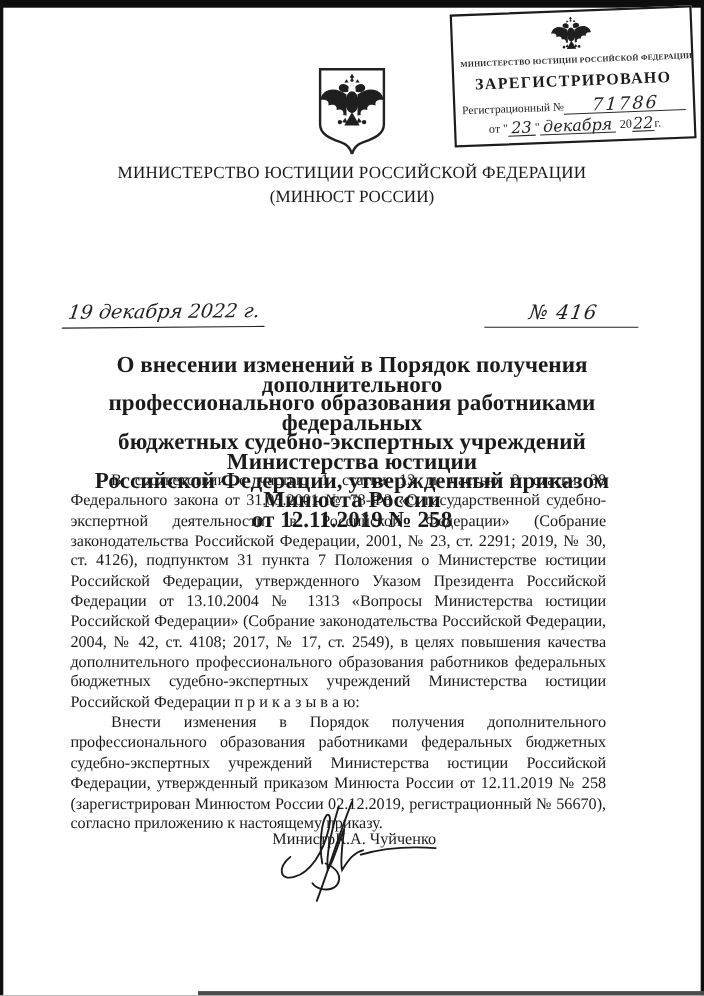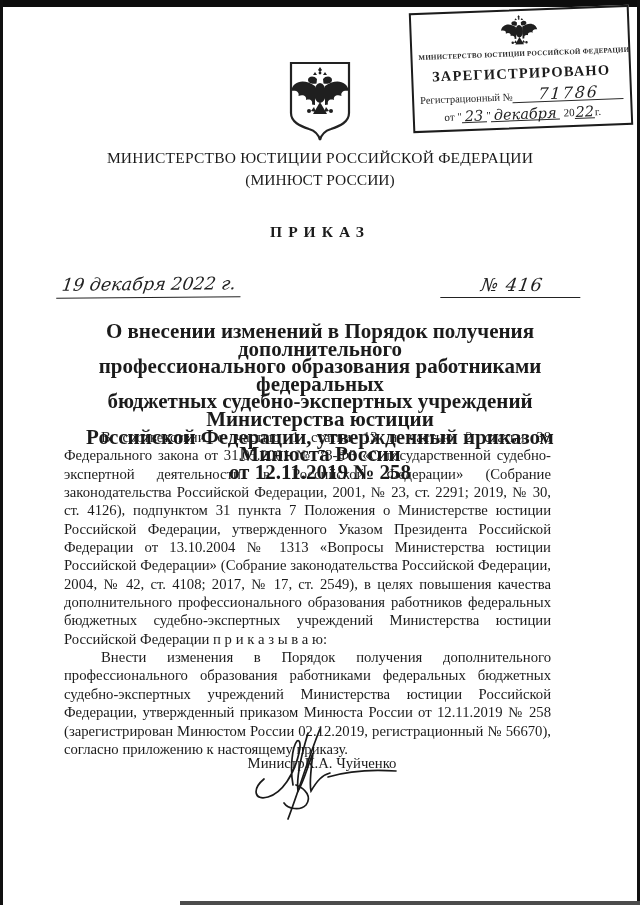--- a/index.html
+++ b/index.html
@@ -202,21 +202,20 @@
   <svg class="coat" width="66" height="82" viewBox="0 0 66 82">
     <path d="M4,2 H62 V52 C62,61 53,65 44,68 C37.5,70 34.5,73 33,79 C31.5,73 28.5,70 22,68 C13,65 4,61 4,52 Z" fill="none" stroke="#222" stroke-width="2.2"></path>
     <g transform="translate(0,6)">
         <use href="#dbl-eagle"></use>
       </g>
   </svg>
 
   <div class="header">
     <div class="ministry-name">МИНИСТЕРСТВО ЮСТИЦИИ РОССИЙСКОЙ ФЕДЕРАЦИИ</div>
     <div class="ministry-short">(МИНЮСТ РОССИИ)</div>
-    <div class="doc-type">ПРИКАЗ</div>
   </div>
 
   <div class="issue-row">
     <span class="hw issue-date">19 декабря 2022 г.</span>
     <span class="hw issue-number">№ 416</span>
   </div>
 
   <div class="order-title">О внесении изменений в Порядок получения дополнительного
 профессионального образования работниками федеральных
 бюджетных судебно-экспертных учреждений Министерства юстиции

